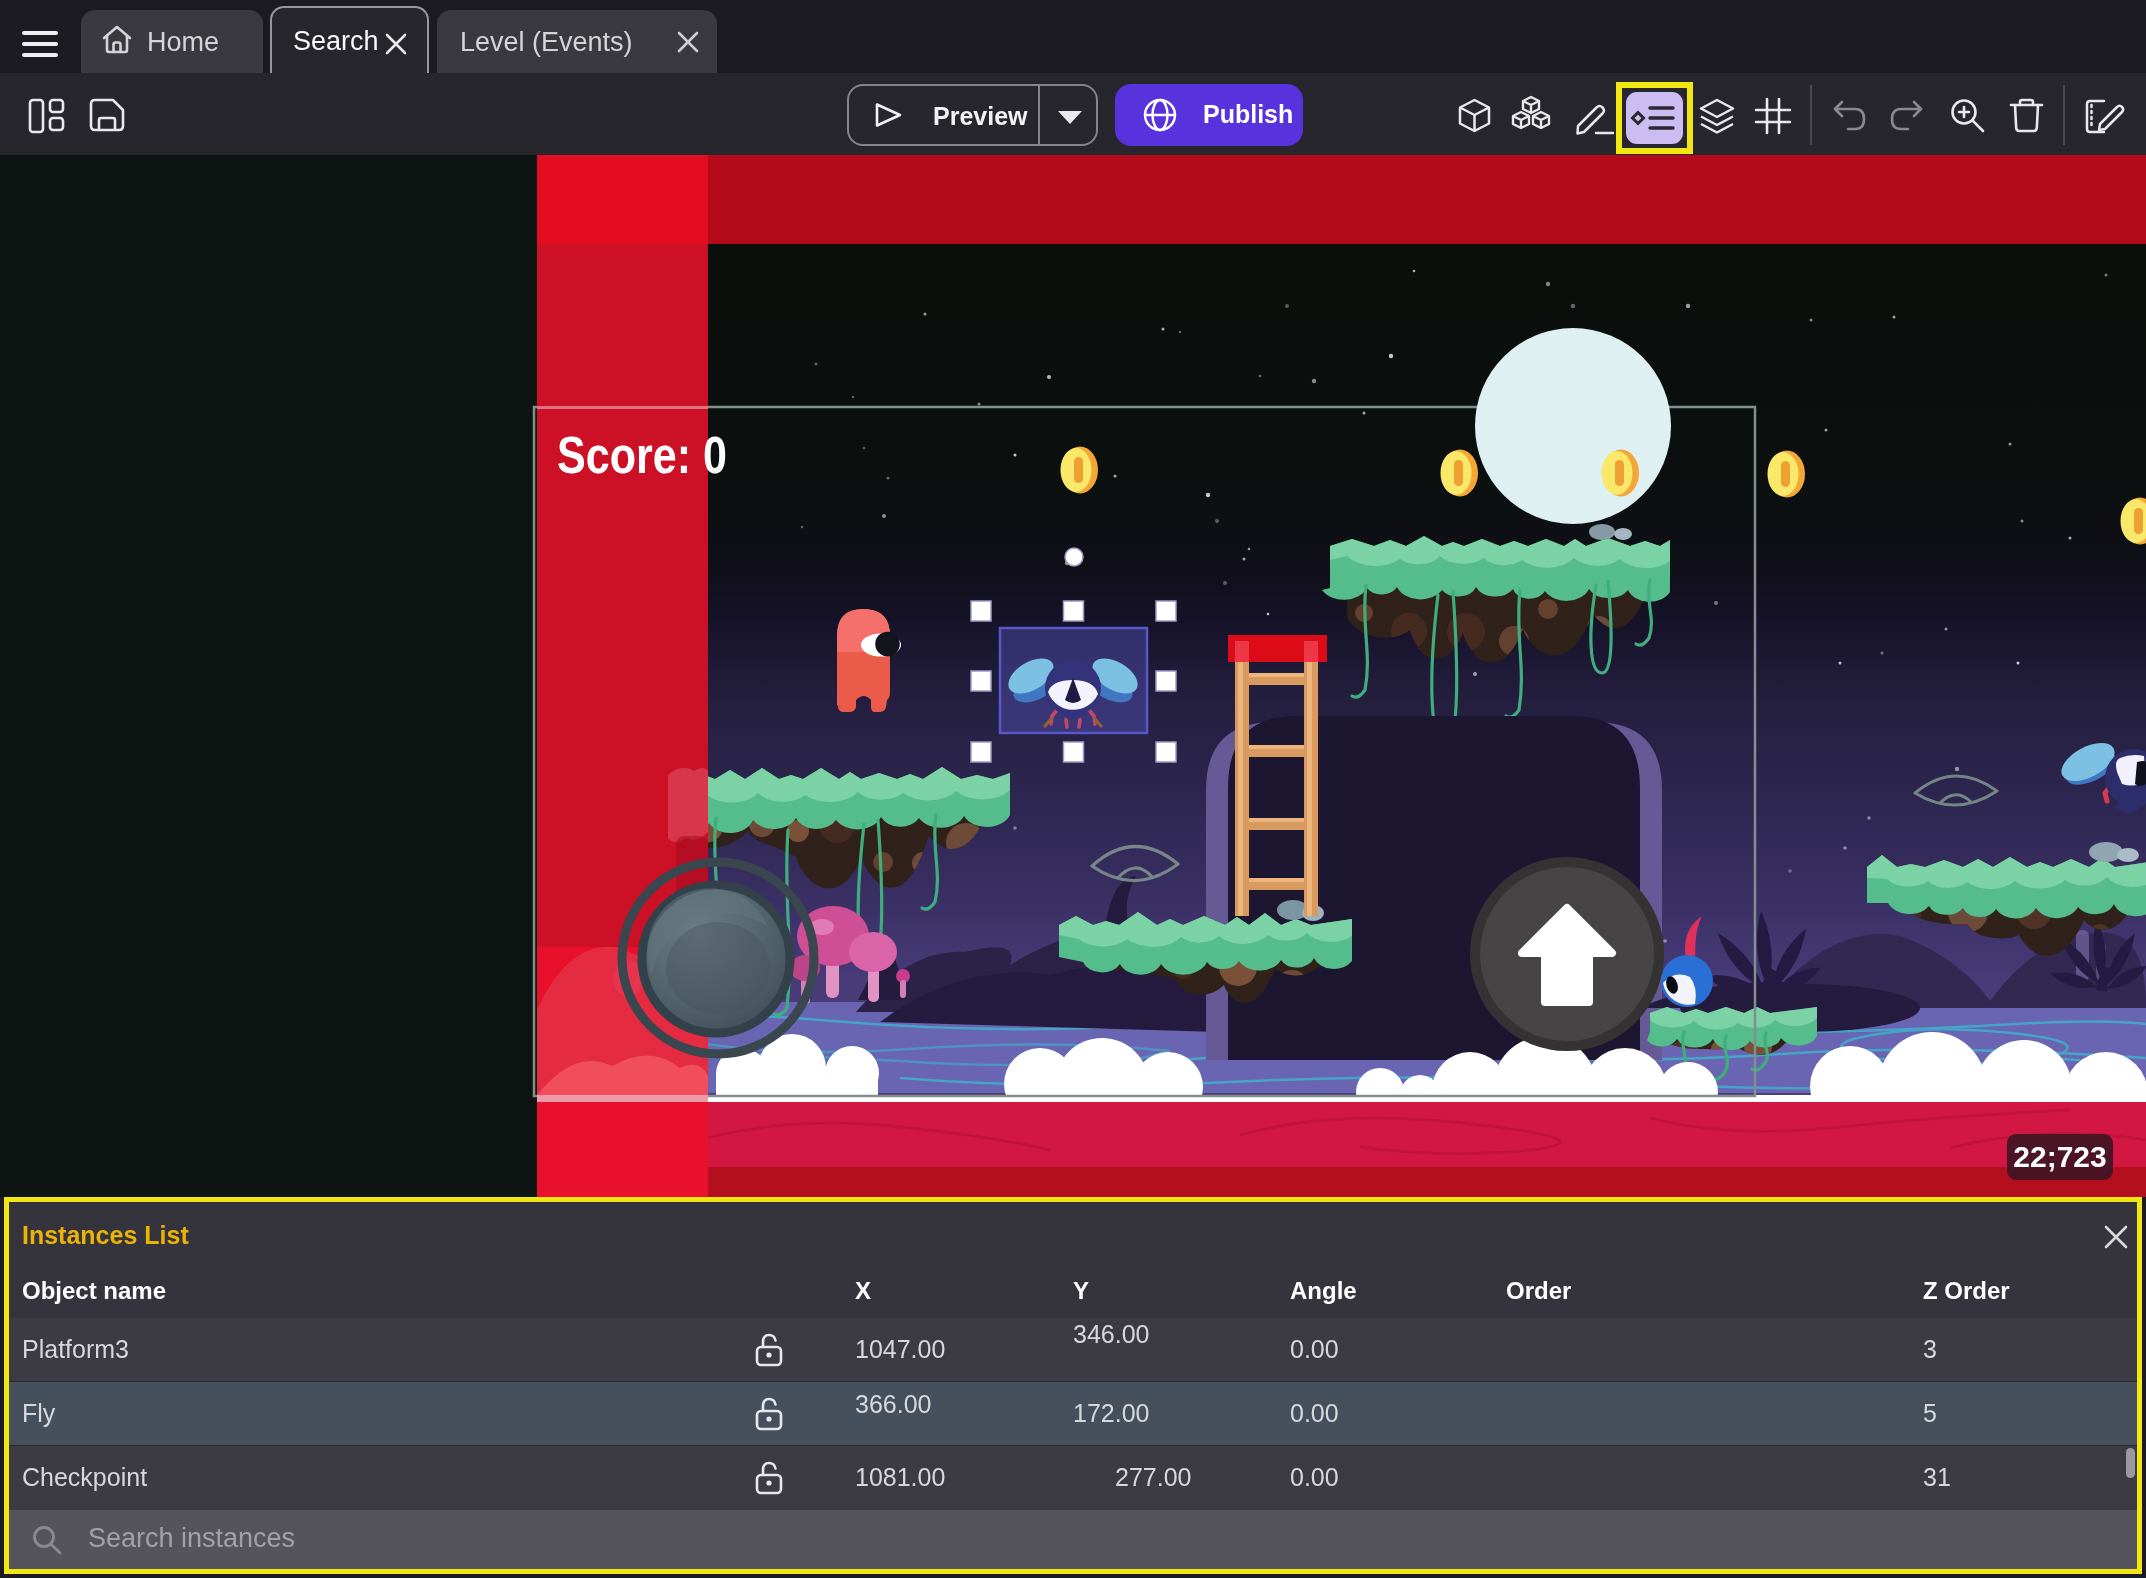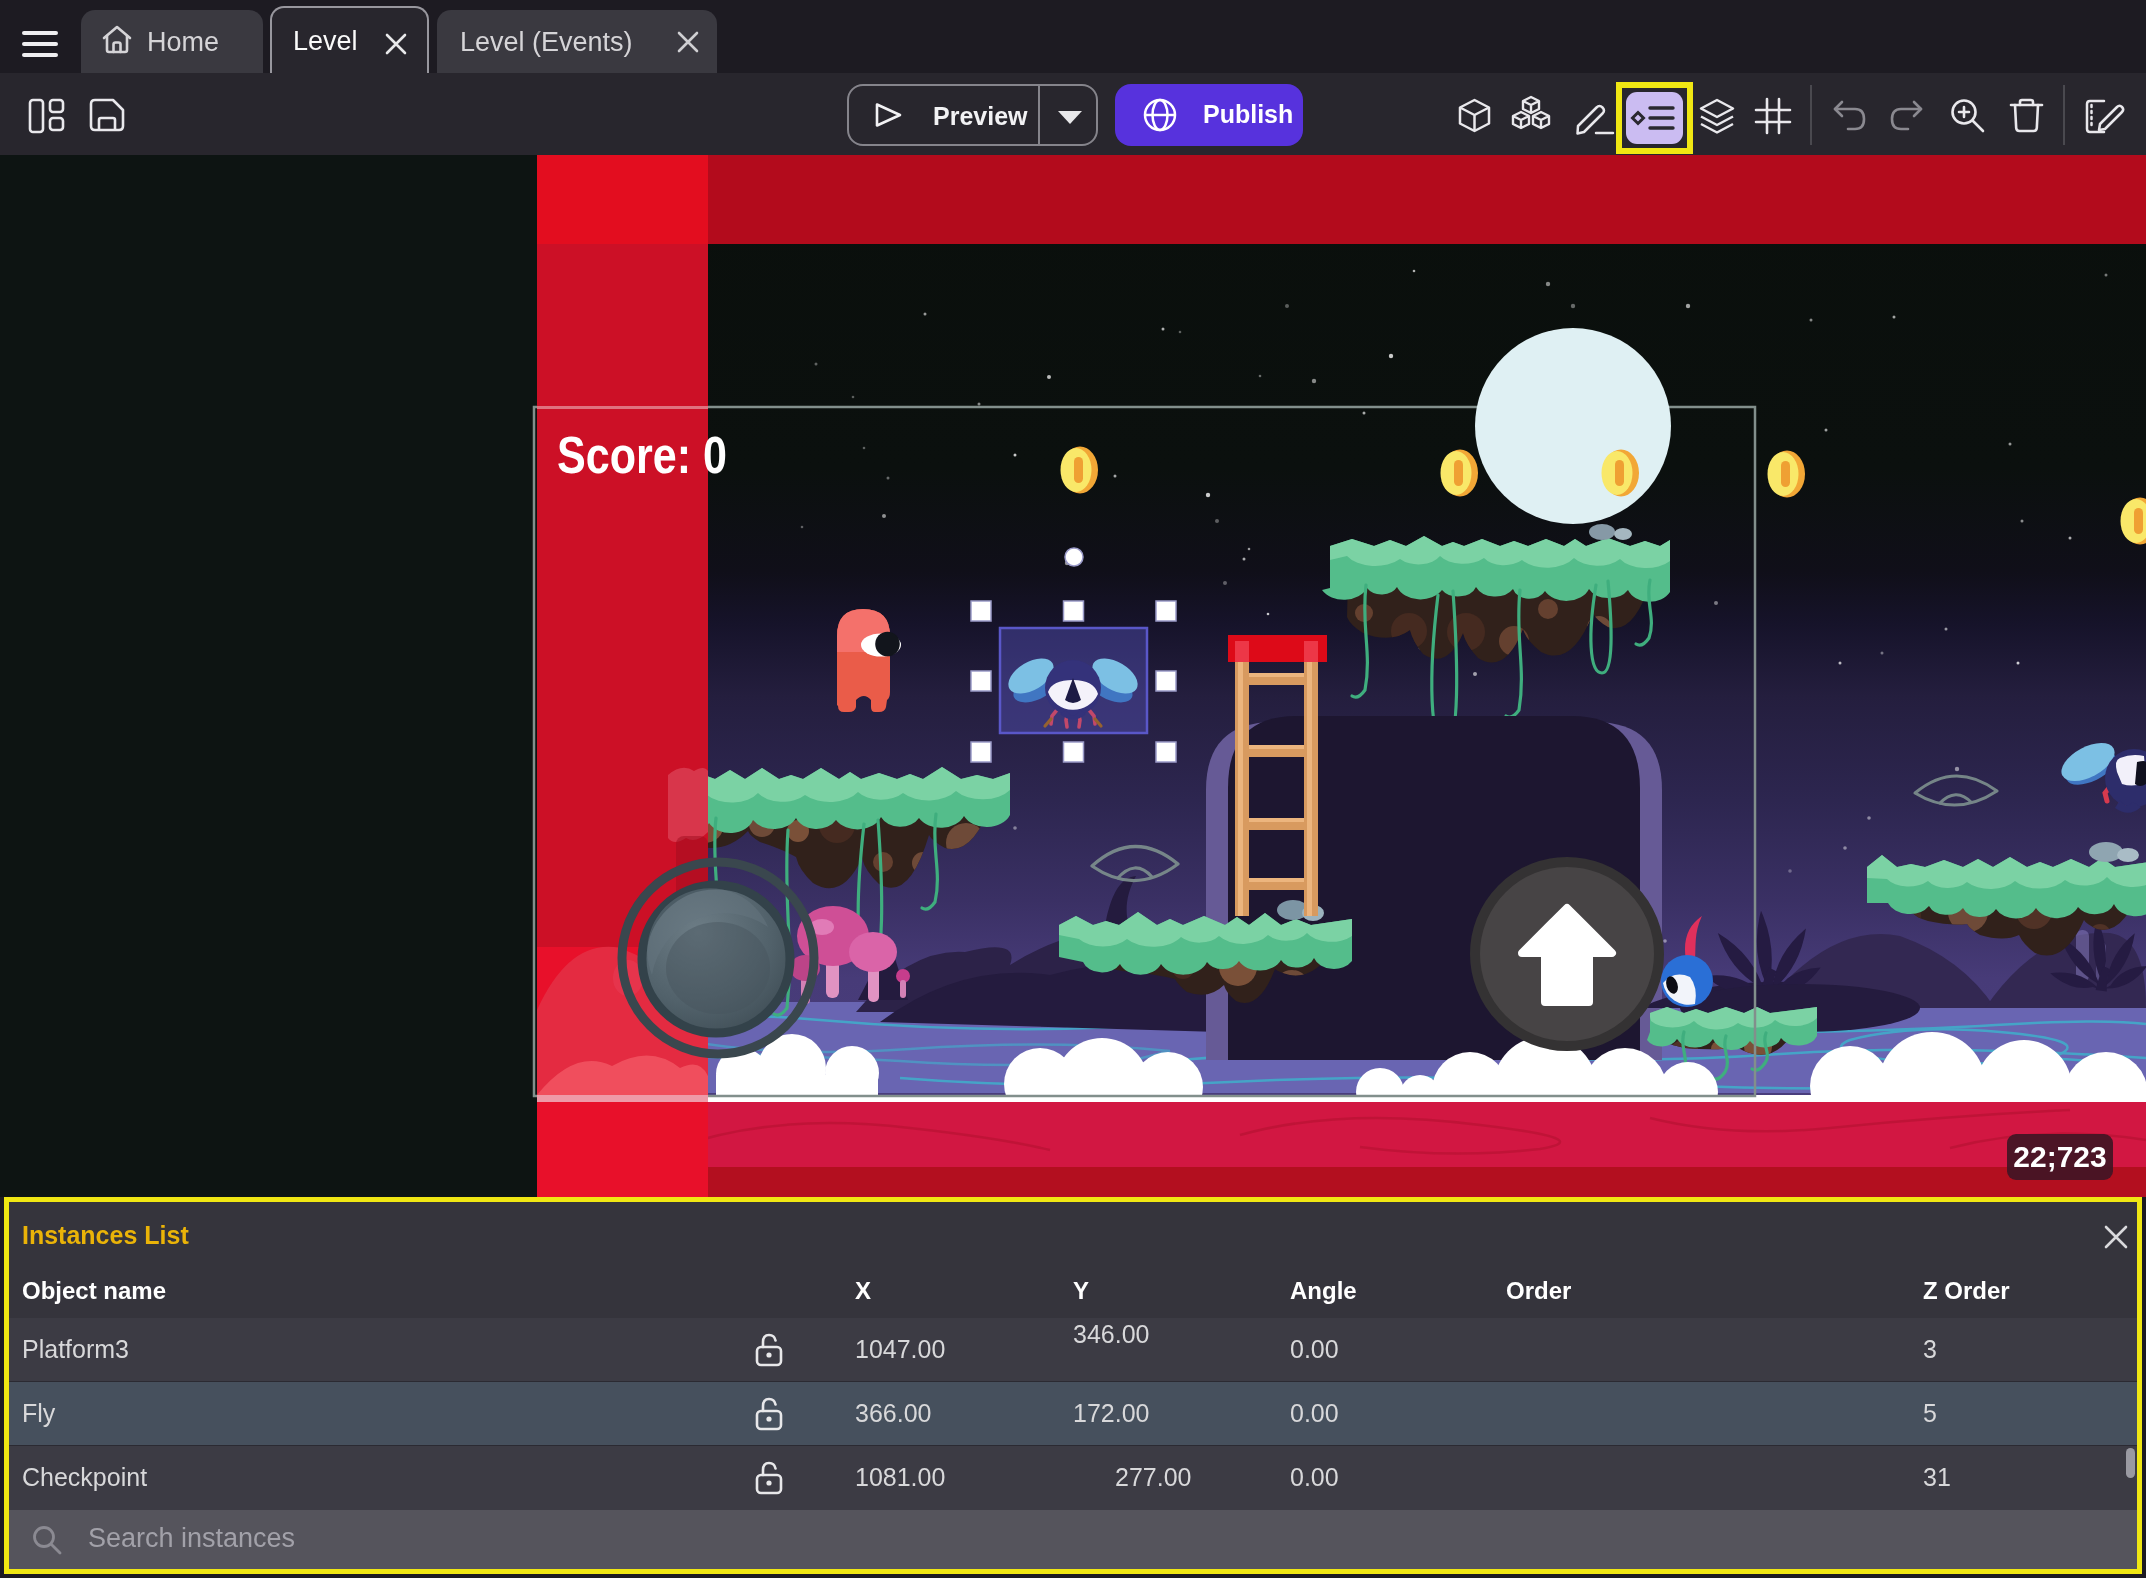--- a/index.html
+++ b/index.html
@@ -39,21 +39,21 @@
     <svg class="icon" style="left:19px;top:13px" width="34" height="34" viewBox="0 0 34 34">
       <g fill="none" stroke="#d5d4d7" stroke-width="2.6" stroke-linecap="round" stroke-linejoin="round">
         <path d="M4,15 L17,4 L30,15"></path>
         <path d="M7,13 V27 Q7,29 9,29 H25 Q27,29 27,27 V13"></path>
         <path d="M13.5,29 V21.5 Q13.5,19.5 15.5,19.5 h3 Q20.5,19.5 20.5,21.5 V29"></path>
       </g>
     </svg>
     <span class="tabtxt" style="left:66px;">Home</span>
   </div>
   <div class="tab" style="left:270px;width:159px;top:6px;height:67px;background:#28262d;border:2px solid #98979e;border-bottom:none;box-sizing:border-box;">
-    <span class="tabtxt" style="left:21px;top:18px;color:#fafafa;">Level</span>
+    <span class="tabtxt" style="left:21px;top:18px;color:#fafafa;">Search</span>
     <svg class="icon" style="left:113px;top:25px" width="22" height="22" viewBox="0 0 22 22">
       <g stroke="#e8e8ea" stroke-width="2.6" stroke-linecap="round">
         <path d="M2,2 L20,20 M20,2 L2,20"></path>
       </g>
     </svg>
   </div>
   <div class="tab" style="left:437px;width:280px;">
     <span class="tabtxt" style="left:23px;">Level (Events)</span>
     <svg class="icon" style="left:240px;top:21px" width="22" height="22" viewBox="0 0 22 22">
       <g stroke="#cfcfd2" stroke-width="2.6" stroke-linecap="round">
@@ -590,21 +590,21 @@
     <span class="ptxt" style="left:846px;top:17px;">1047.00</span>
     <span class="ptxt" style="left:1064px;top:2px;">346.00</span>
     <span class="ptxt" style="left:1281px;top:17px;">0.00</span>
     <span class="ptxt" style="left:1914px;top:17px;">3</span>
   </div>
   <div class="prow" style="top:180px;height:64px;background:#46505d;border-bottom:1px solid #2b2a32;box-sizing:border-box;">
     <span class="ptxt" style="left:13px;top:17px;">Fly</span>
     <svg class="icon lock" style="left:741px;top:13px" width="38" height="38" viewBox="0 0 38 38">
         <use href="#locksym"></use>
       </svg>
-    <span class="ptxt" style="left:846px;top:17px;text-align:right;">366.00</span>
+    <span class="ptxt" style="left:846px;top:8px;text-align:right;">366.00</span>
     <span class="ptxt" style="left:1064px;top:17px;">172.00</span>
     <span class="ptxt" style="left:1281px;top:17px;">0.00</span>
     <span class="ptxt" style="left:1914px;top:17px;">5</span>
   </div>
   <div class="prow" style="top:244px;height:64px;background:#3c3b44;box-sizing:border-box;">
     <span class="ptxt" style="left:13px;top:17px;">Checkpoint</span>
     <svg class="icon lock" style="left:741px;top:13px" width="38" height="38" viewBox="0 0 38 38">
         <use href="#locksym"></use>
       </svg>
     <span class="ptxt" style="left:846px;top:17px;">1081.00</span>

